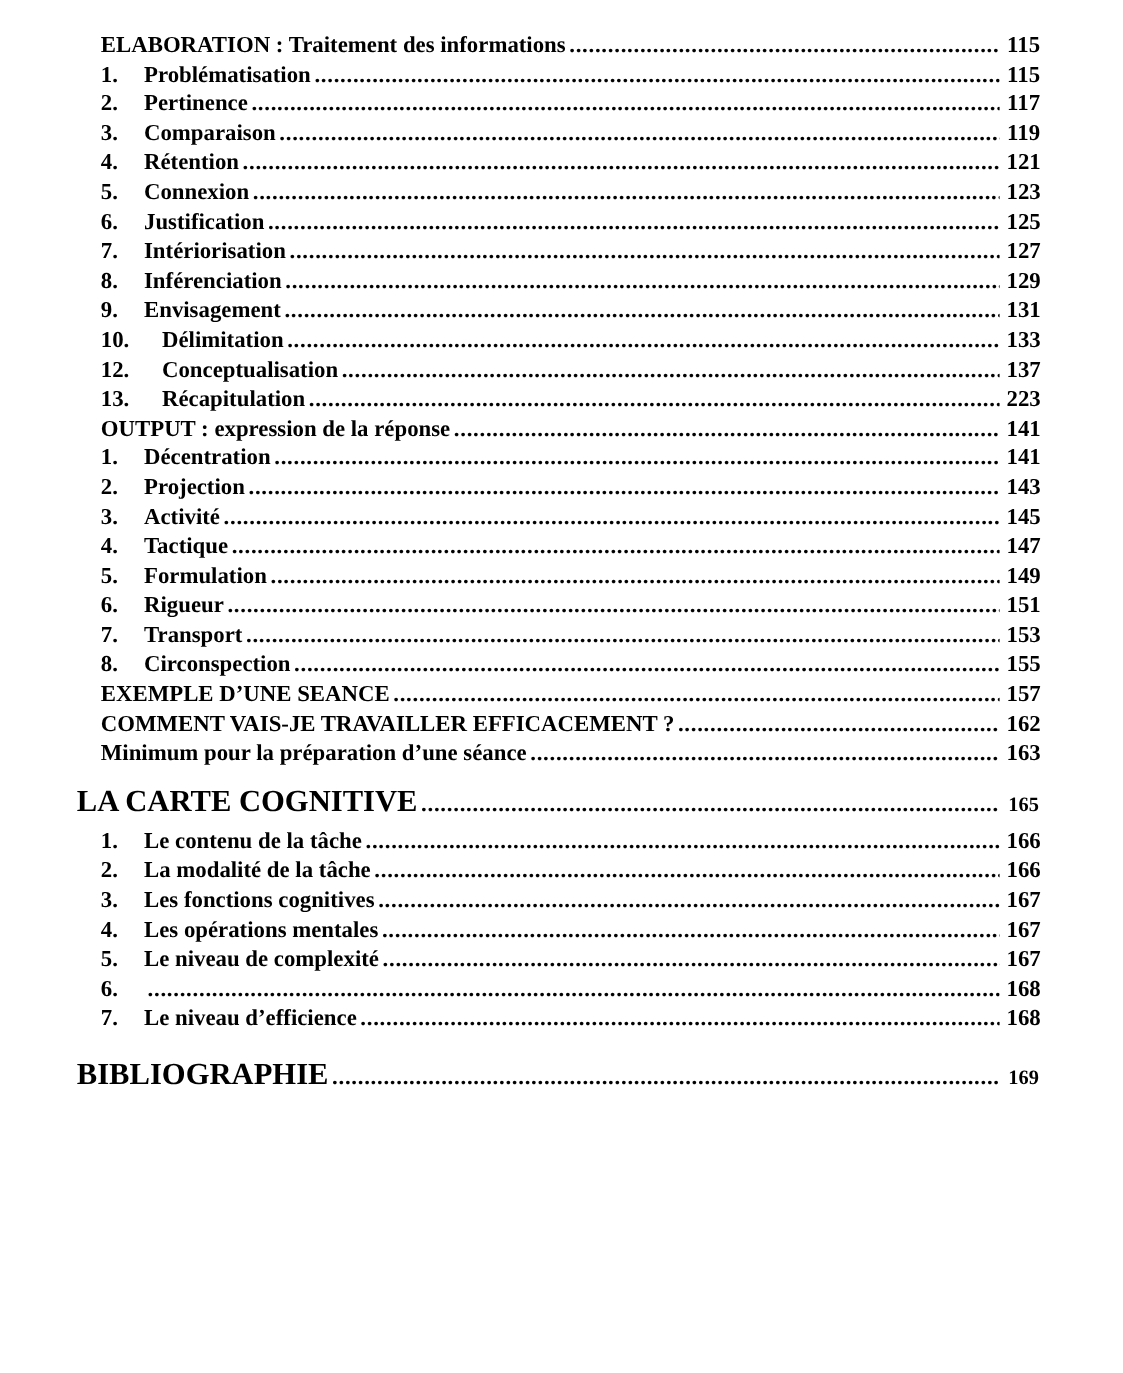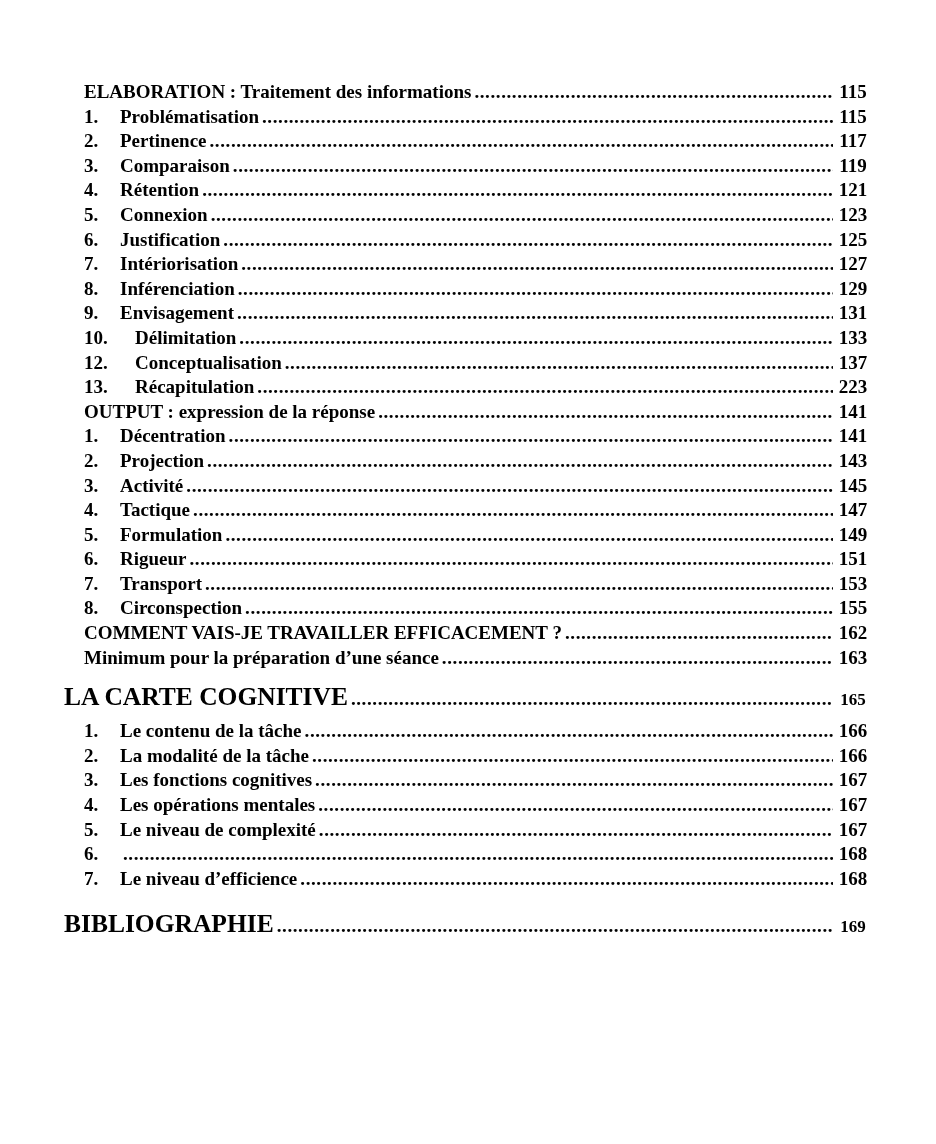--- a/index.html
+++ b/index.html
@@ -9,21 +9,21 @@
   }
   body {
     width: 936px;
     height: 1144px;
     overflow: hidden;
   }
   .page {
     box-sizing: border-box;
     width: 936px;
     height: 1144px;
-    padding: 80px 68px 0 64px;
+    padding: 26px 68px 0 64px;
     background: #ffffff;
     color: #000000;
     font-family: "Liberation Serif", "DejaVu Serif", serif;
     font-weight: bold;
   }
   .row {
     display: flex;
     align-items: baseline;
     margin-left: 20px;
     font-size: 19px;
@@ -202,20 +202,26 @@
     <span class="pg">153</span>
   </div>
       <div class="row item">
     <span class="num">8.</span>
     <span class="label">Circonspection</span>
     <span class="leader"></span>
     <span class="pg">155</span>
   </div>
       <div class="row section">
 
+    <span class="label">EXEMPLE D’UNE SEANCE</span>
+    <span class="leader"></span>
+    <span class="pg">157</span>
+  </div>
+      <div class="row section">
+
     <span class="label">COMMENT VAIS-JE TRAVAILLER EFFICACEMENT ?</span>
     <span class="leader"></span>
     <span class="pg">162</span>
   </div>
       <div class="row section">
 
     <span class="label">Minimum pour la préparation d’une séance</span>
     <span class="leader"></span>
     <span class="pg">163</span>
   </div>

